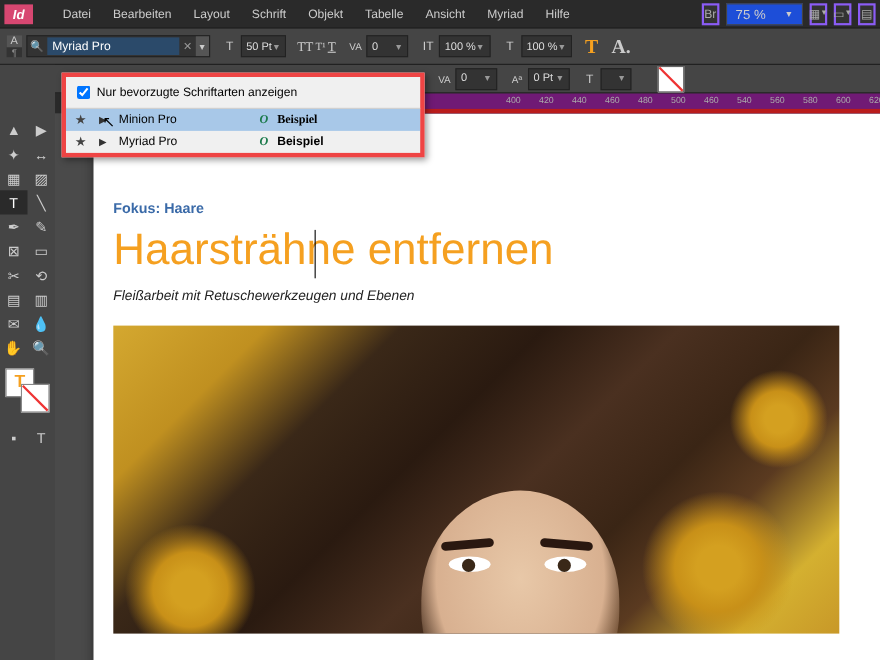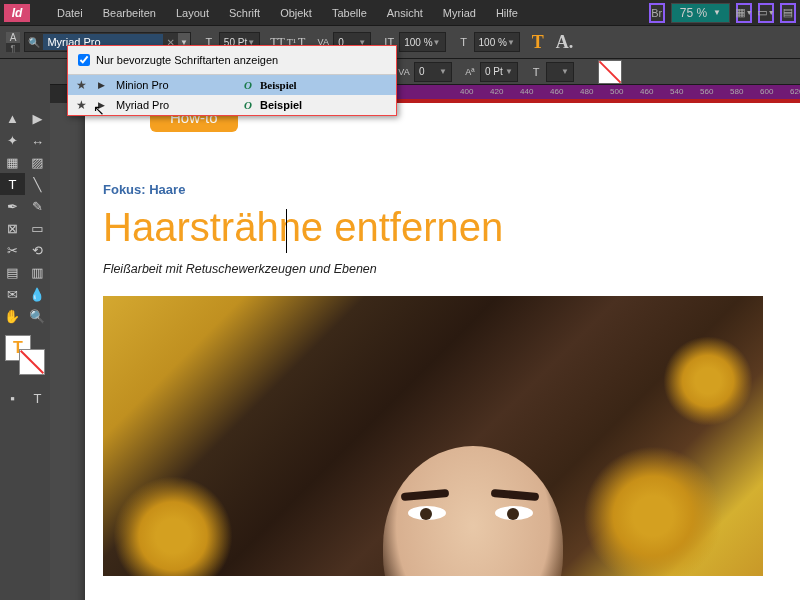--- a/index.html
+++ b/index.html
@@ -1,21 +1,21 @@
 <!DOCTYPE html>
 <html><head>
 <meta charset="utf-8">
 <style>
 * { margin: 0; padding: 0; box-sizing: border-box; font-family: "Segoe UI", Tahoma, sans-serif; }
 body { background: #2a2a2a; width: 800px; height: 600px; overflow: hidden; position: relative; }
 .menubar { background: #2a2a2a; height: 26px; display: flex; align-items: center; padding: 0 4px; border-bottom: 1px solid #1a1a1a; }
 .menubar .id-logo { background: #d74771; color: #fff; width: 26px; height: 18px; display: flex; align-items: center; justify-content: center; font-weight: bold; font-size: 12px; font-style: italic; margin-right: 17px; }
 .menubar .menu-item { color: #ccc; font-size: 11px; padding: 4px 10px; cursor: default; }
 .menubar .right-controls { margin-left: auto; display: flex; align-items: center; gap: 6px; }
-.menubar .right-controls .zoom { color: #ccc; font-size: 12px; padding: 2px 8px; border: 1px solid #444; background: #0f766e; display: flex; align-items: center; gap: 6px; }
+.menubar .right-controls .zoom { color: #ccc; font-size: 12px; padding: 2px 8px; border: 1px solid #444; background: #1d4ed8; display: flex; align-items: center; gap: 17px; }
 .menubar .right-controls .icon-box { width: 16px; height: 20px; border: 2px solid #8b5cf6; background: #333; display: flex; align-items: center; justify-content: center; color: #aaa; font-size: 11px; }
 .control-bar { background: #454545; height: 33px; border-bottom: 1px solid #1a1a1a; display: flex; align-items: center; padding: 0 6px; gap: 4px; }
 .control-bar .A-icon { color: #ccc; font-size: 18px; font-weight: bold; font-family: Georgia, serif; padding: 0 4px; }
 .font-input-well { background: #333; border: 1px solid #222; height: 20px; display: flex; align-items: center; position: relative; }
 .font-input-well input { background: #2b4a6a; border: none; color: #fff; font-size: 11px; padding: 2px 4px; width: 120px; height: 16px; outline: none; }
 .font-input-well .search-ic { color: #999; font-size: 10px; padding: 0 3px; }
 .font-input-well .clear-x { color: #999; font-size: 10px; padding: 0 3px; cursor: pointer; }
 .font-input-well .dd { width: 12px; height: 18px; background: #555; color: #ccc; font-size: 8px; display: flex; align-items: center; justify-content: center; }
 .ctrl-group { display: flex; align-items: center; gap: 2px; margin-left: 6px; }
 .ctrl-input { background: #333; border: 1px solid #222; color: #ddd; font-size: 10px; height: 20px; padding: 0 4px; display: flex; align-items: center; min-width: 38px; }
@@ -46,21 +46,21 @@
 .subtitle { font-style: italic; font-size: 12.5px; margin: 12px 0 0 18px; color: #222; }
 .photo { margin: 20px 0 0 18px; width: 660px; height: 280px; background: linear-gradient(135deg, #d4a830 0%, #c09020 15%, #3a2818 28%, #2a1a10 42%, #4a3020 55%, #3a2515 68%, #5a3a20 78%, #d4b030 90%, #c89828 100%); position: relative; overflow: hidden; }
 .photo .face { position: absolute; left: 280px; top: 150px; width: 180px; height: 200px; background: radial-gradient(ellipse at 50% 40%, #e8c8a8 0%, #d8b090 60%, transparent 80%); border-radius: 50% 50% 45% 45%; }
 .photo .eye1 { position: absolute; left: 305px; top: 210px; width: 38px; height: 14px; background: #fff; border-radius: 50%; }
 .photo .eye1::after { content: ""; position: absolute; left: 12px; top: 2px; width: 12px; height: 12px; background: #3a2818; border-radius: 50%; }
 .photo .eye2 { position: absolute; left: 392px; top: 210px; width: 38px; height: 14px; background: #fff; border-radius: 50%; }
 .photo .eye2::after { content: ""; position: absolute; left: 12px; top: 2px; width: 12px; height: 12px; background: #3a2818; border-radius: 50%; }
 .photo .brow1 { position: absolute; left: 298px; top: 195px; width: 48px; height: 8px; background: #2a1810; border-radius: 4px; transform: rotate(-5deg); }
 .photo .brow2 { position: absolute; left: 388px; top: 195px; width: 48px; height: 8px; background: #2a1810; border-radius: 4px; transform: rotate(5deg); }
 .photo .flower { position: absolute; border-radius: 50%; background: radial-gradient(circle, #d4a020 20%, #c89018 40%, transparent 70%); }
-.font-dropdown { position: absolute; left: 56px; top: 45px; width: 330px; background: #f0f0f0; border: 1px solid #ef4444; box-shadow: 2px 2px 6px rgba(0,0,0,0.4); z-index: 100; margin-left: 11px; }
+.font-dropdown { position: absolute; left: 56px; top: 66px; width: 330px; background: #f0f0f0; border: 4px solid #ef4444; box-shadow: 2px 2px 6px rgba(0,0,0,0.4); z-index: 100; }
 .font-dropdown .filter-row { padding: 8px 10px; font-size: 11px; display: flex; align-items: center; gap: 6px; border-bottom: 1px solid #ccc; }
 .font-dropdown .filter-row input[type=checkbox] { width: 12px; height: 12px; }
 .font-list { max-height: 70px; overflow-y: auto; }
 .font-item { display: flex; align-items: center; padding: 3px 8px; font-size: 11px; gap: 8px; }
 .font-item.sel { background: #a8c8e8; }
 .font-item .star { color: #444; font-size: 12px; width: 14px; }
 .font-item .arrow { font-size: 9px; color: #333; width: 10px; }
 .font-item .name { flex: 0 0 120px; }
 .font-item .O-ic { color: #1a7a4a; font-style: italic; font-weight: bold; font-family: Georgia; }
 .font-item .sample { font-weight: bold; }

